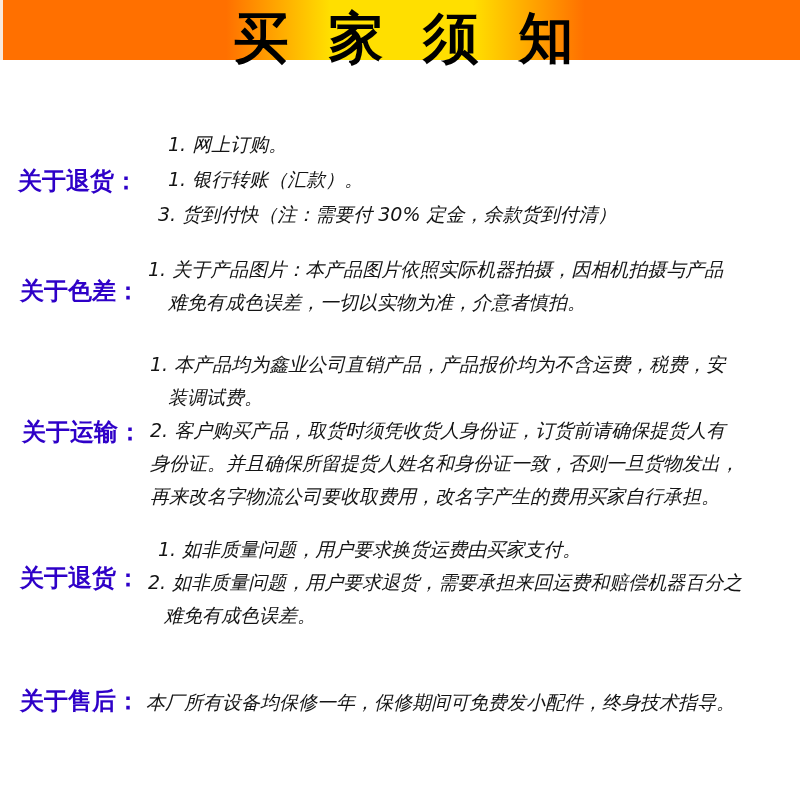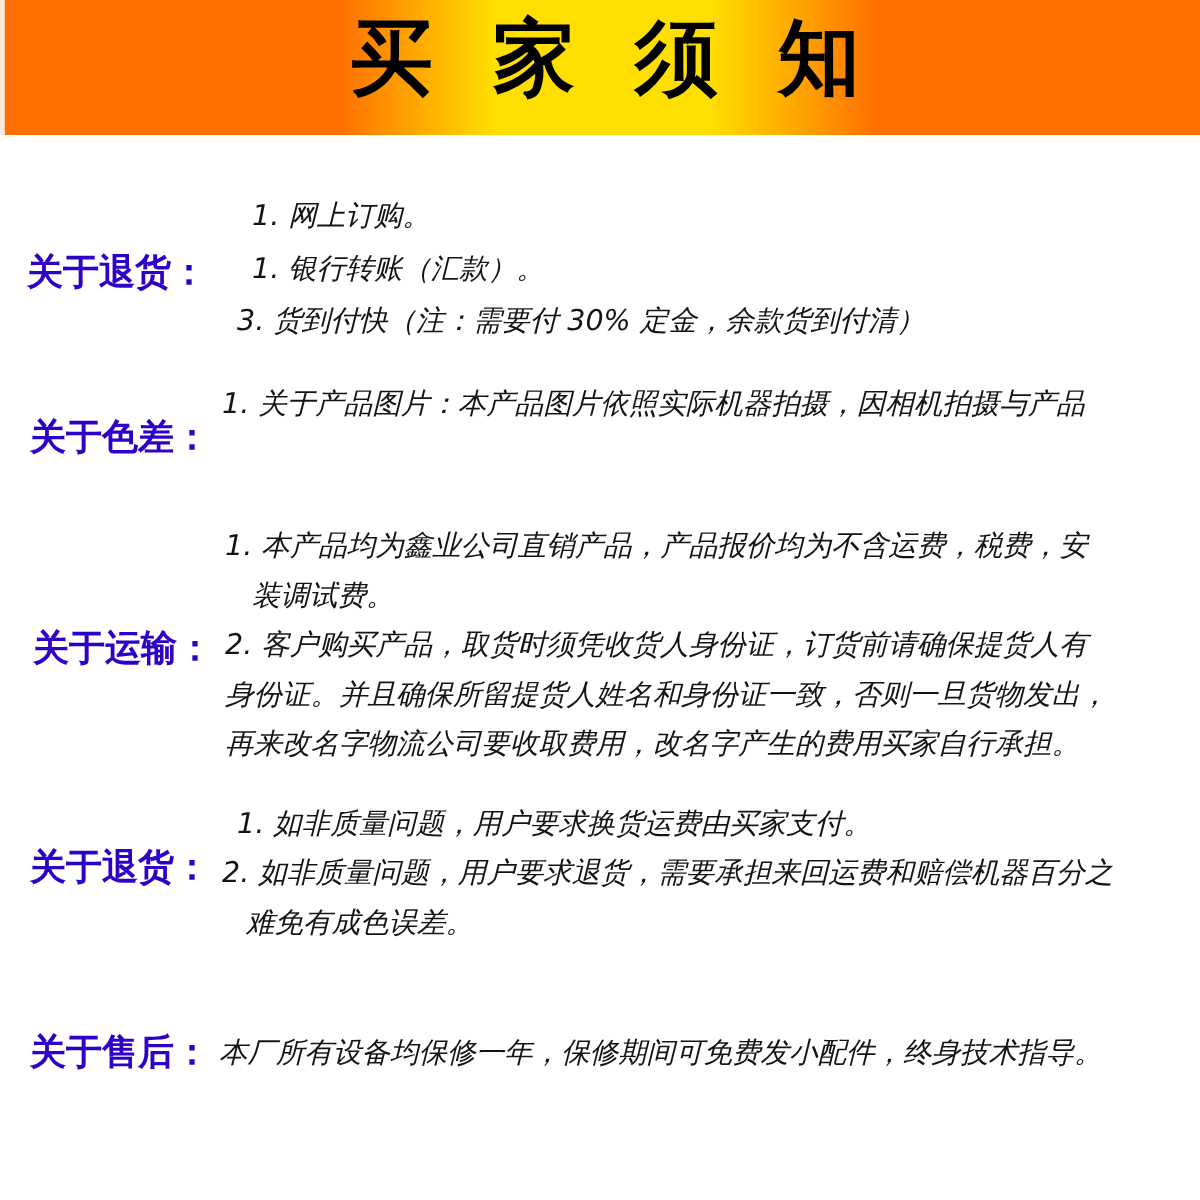--- a/index.html
+++ b/index.html
@@ -10,21 +10,21 @@
   }
   html,body{margin:0;padding:0;}
   body{
     width:800px;height:800px;overflow:hidden;background:#ffffff;
     font-family:"DejaVu Sans","Liberation Sans",sans-serif;
   }
   .page{position:relative;width:800px;height:800px;background:#ffffff;}
 
   
   .banner{
-    position:absolute;top:0;left:0;width:800px;height:90px;
+    position:absolute;top:0;left:0;width:800px;height:60px;
     border-left:3px solid #f9e9da;box-sizing:border-box;
     background:linear-gradient(90deg,
       var(--hdr-edge) 0%,var(--hdr-edge) 28%,
       var(--hdr-center) 41%,var(--hdr-center) 59%,
       var(--hdr-edge) 73%,var(--hdr-edge) 100%);
   }
   .banner-title{
     margin:0;height:74px;line-height:76px;
     text-align:center;padding-left:44px;
     font-size:55px;font-weight:bold;color:#000000;
@@ -73,20 +73,21 @@
   <main id="sections">
       <div class="lbl lbl-payment">关于退货：</div>
       <div class="bod bod-payment">
         <div class="line">1. 网上订购。</div>
         <div class="line">1. 银行转账（汇款）。</div>
         <div class="line">3. 货到付快（注：需要付 30% 定金，余款货到付清）</div>
       </div>
       <div class="lbl lbl-color">关于色差：</div>
       <div class="bod bod-color">
         <div class="line">1. 关于产品图片：本产品图片依照实际机器拍摄，因相机拍摄与产品</div>
+        <div class="line">难免有成色误差，一切以实物为准，介意者慎拍。</div>
       </div>
       <div class="lbl lbl-shipping">关于运输：</div>
       <div class="bod bod-shipping">
         <div class="line">1. 本产品均为鑫业公司直销产品，产品报价均为不含运费，税费，安</div>
         <div class="line">装调试费。</div>
         <div class="line">2. 客户购买产品，取货时须凭收货人身份证，订货前请确保提货人有</div>
         <div class="line">身份证。并且确保所留提货人姓名和身份证一致，否则一旦货物发出，</div>
         <div class="line">再来改名字物流公司要收取费用，改名字产生的费用买家自行承担。</div>
       </div>
       <div class="lbl lbl-returns">关于退货：</div>

